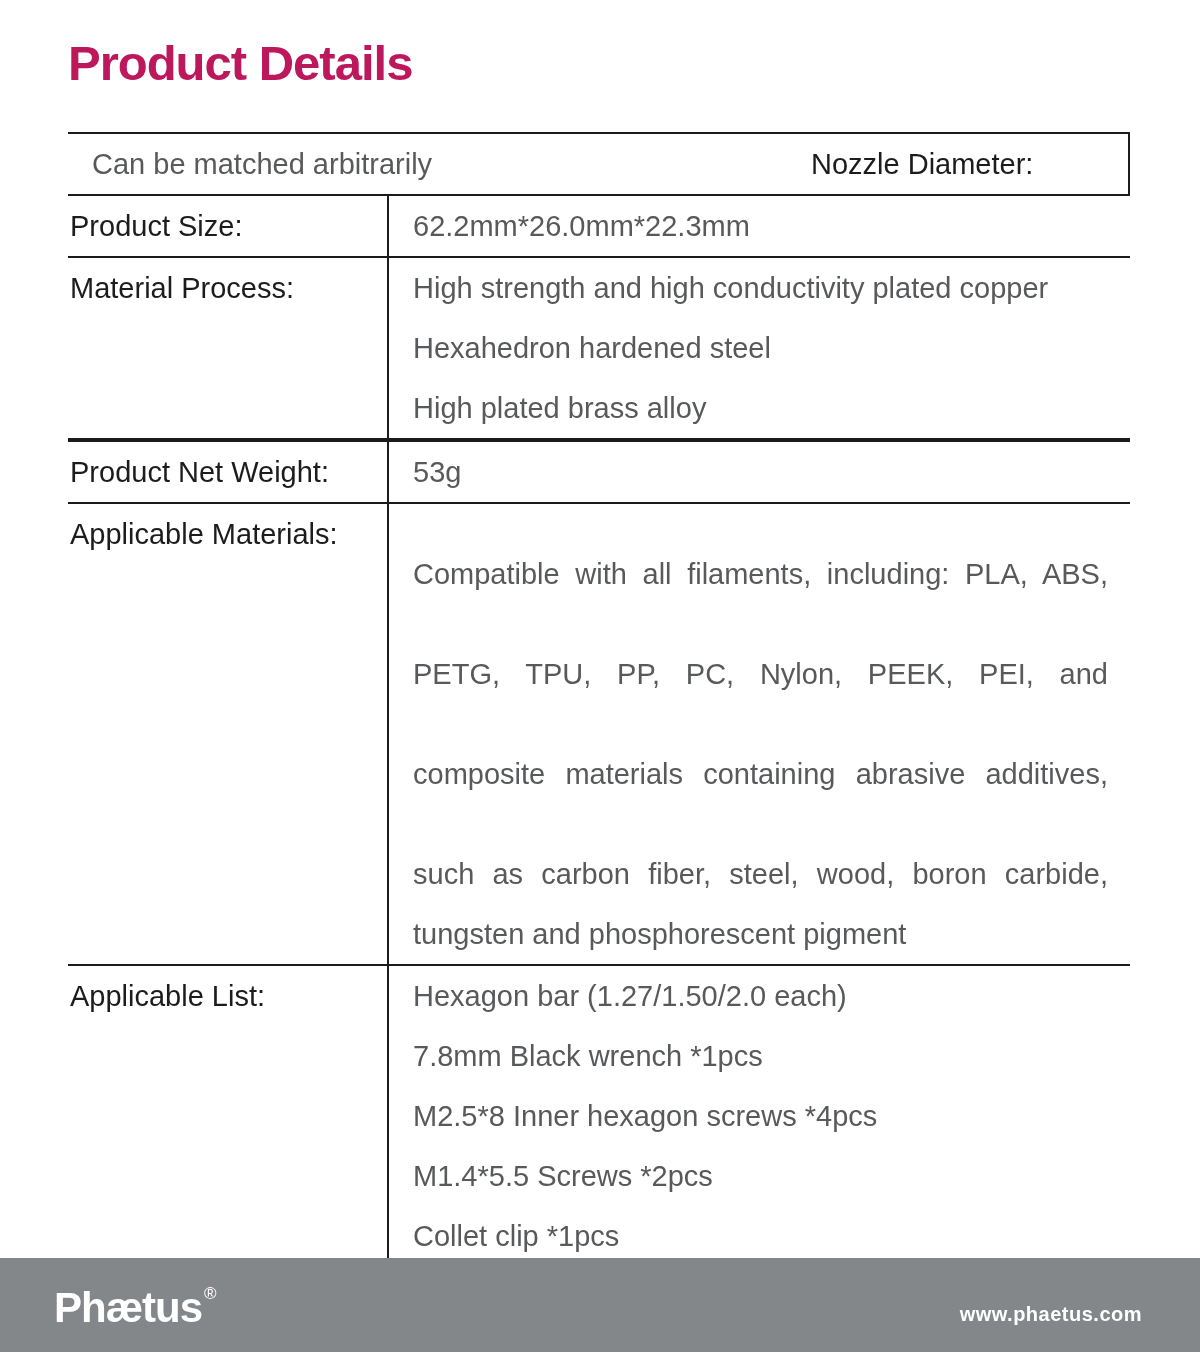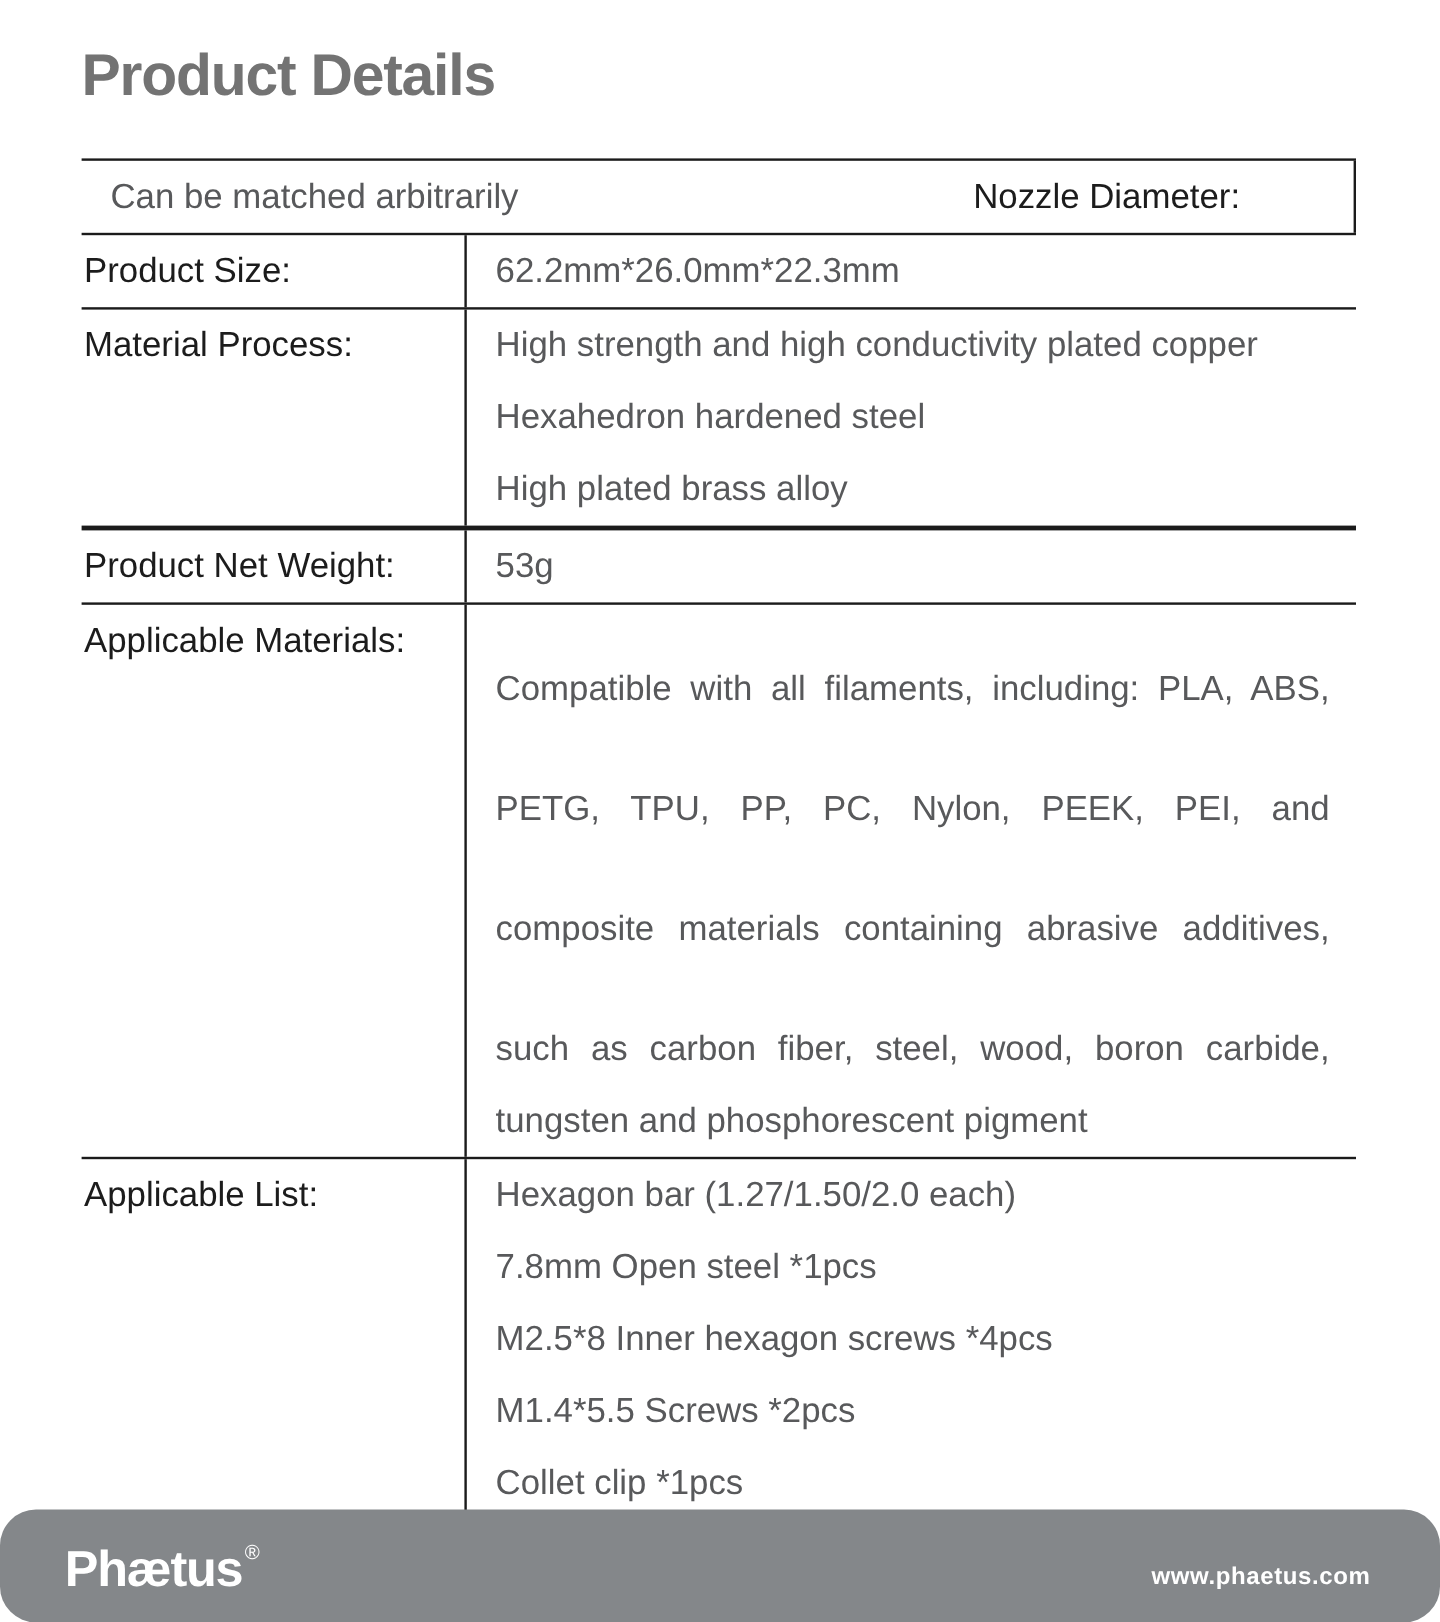--- a/index.html
+++ b/index.html
@@ -12,21 +12,21 @@
     font-family: "Liberation Sans", "DejaVu Sans", sans-serif;
     overflow: hidden;
   }
   .title {
     position: absolute;
     left: 68px;
     top: 34px;
     font-size: 49px;
     font-weight: 800;
     letter-spacing: -1px;
-    color: #737373;
+    color: #be185d;
     line-height: 58px;
   }
   .spec-table {
     position: absolute;
     left: 68px;
     top: 132px;
     width: 1062px;
     border-bottom: 3px solid #1b1b1b;
   }
   .trow {
@@ -62,21 +62,20 @@
     position: absolute;
     left: 0;
     bottom: 0;
     width: 1200px;
     height: 94px;
     background: #84878a;
     display: flex;
     align-items: center;
     justify-content: space-between;
     padding: 0 58px 0 54px;
-    border-radius: 30px;
   }
   .logo {
     color: #ffffff;
     font-size: 42px;
     font-weight: bold;
     letter-spacing: -1px;
     line-height: 42px;
     position: relative;
   }
   .logo .reg {
@@ -146,21 +145,21 @@
         <div class="vline just">composite materials containing abrasive additives,</div>
         <div class="vline just">such as carbon fiber, steel, wood, boron carbide,</div>
         <div class="vline">tungsten and phosphorescent pigment</div>
       </div>
     </div>
 
     <div class="trow">
       <div class="cell label">Applicable List:</div>
       <div class="cell value">
         <div class="vline">Hexagon bar (1.27/1.50/2.0 each)</div>
-        <div class="vline">7.8mm Open steel *1pcs</div>
+        <div class="vline">7.8mm Black wrench *1pcs</div>
         <div class="vline">M2.5*8 Inner hexagon screws *4pcs</div>
         <div class="vline">M1.4*5.5 Screws *2pcs</div>
         <div class="vline">Collet clip *1pcs</div>
       </div>
     </div>
 
   </div>
 
   <div class="footer">
     <div class="logo"><span>Phætus</span><span class="reg">®</span></div>

